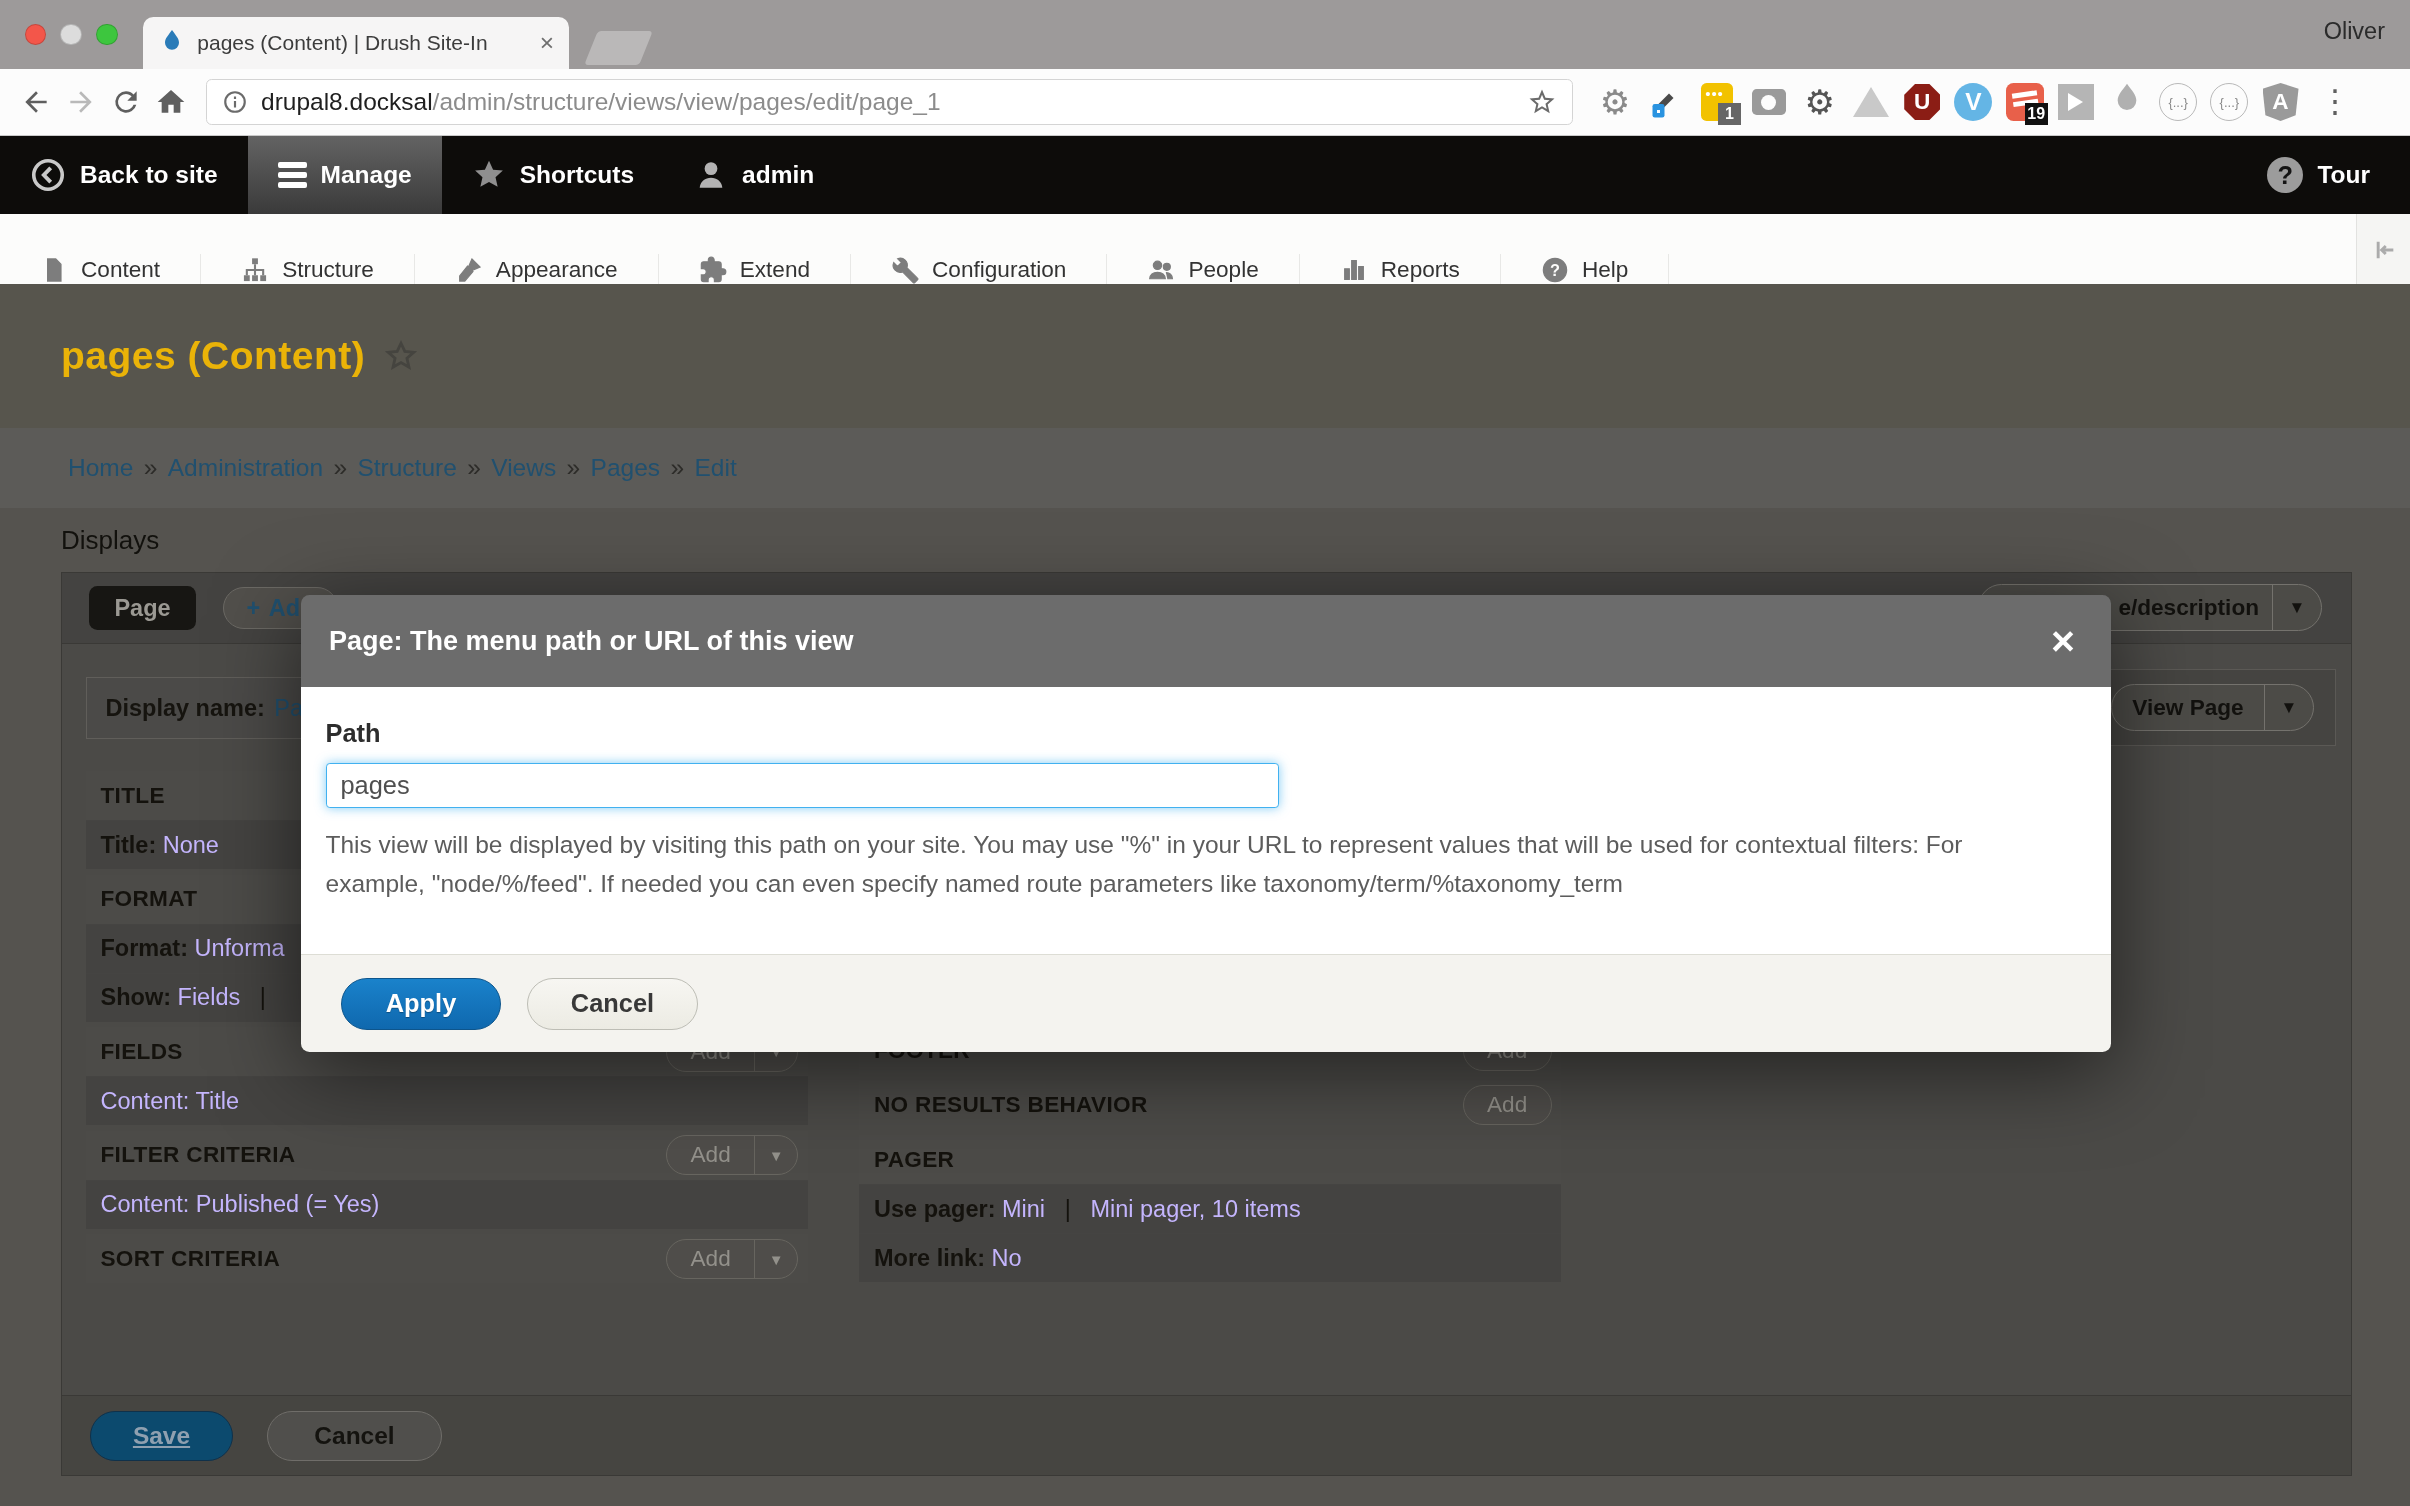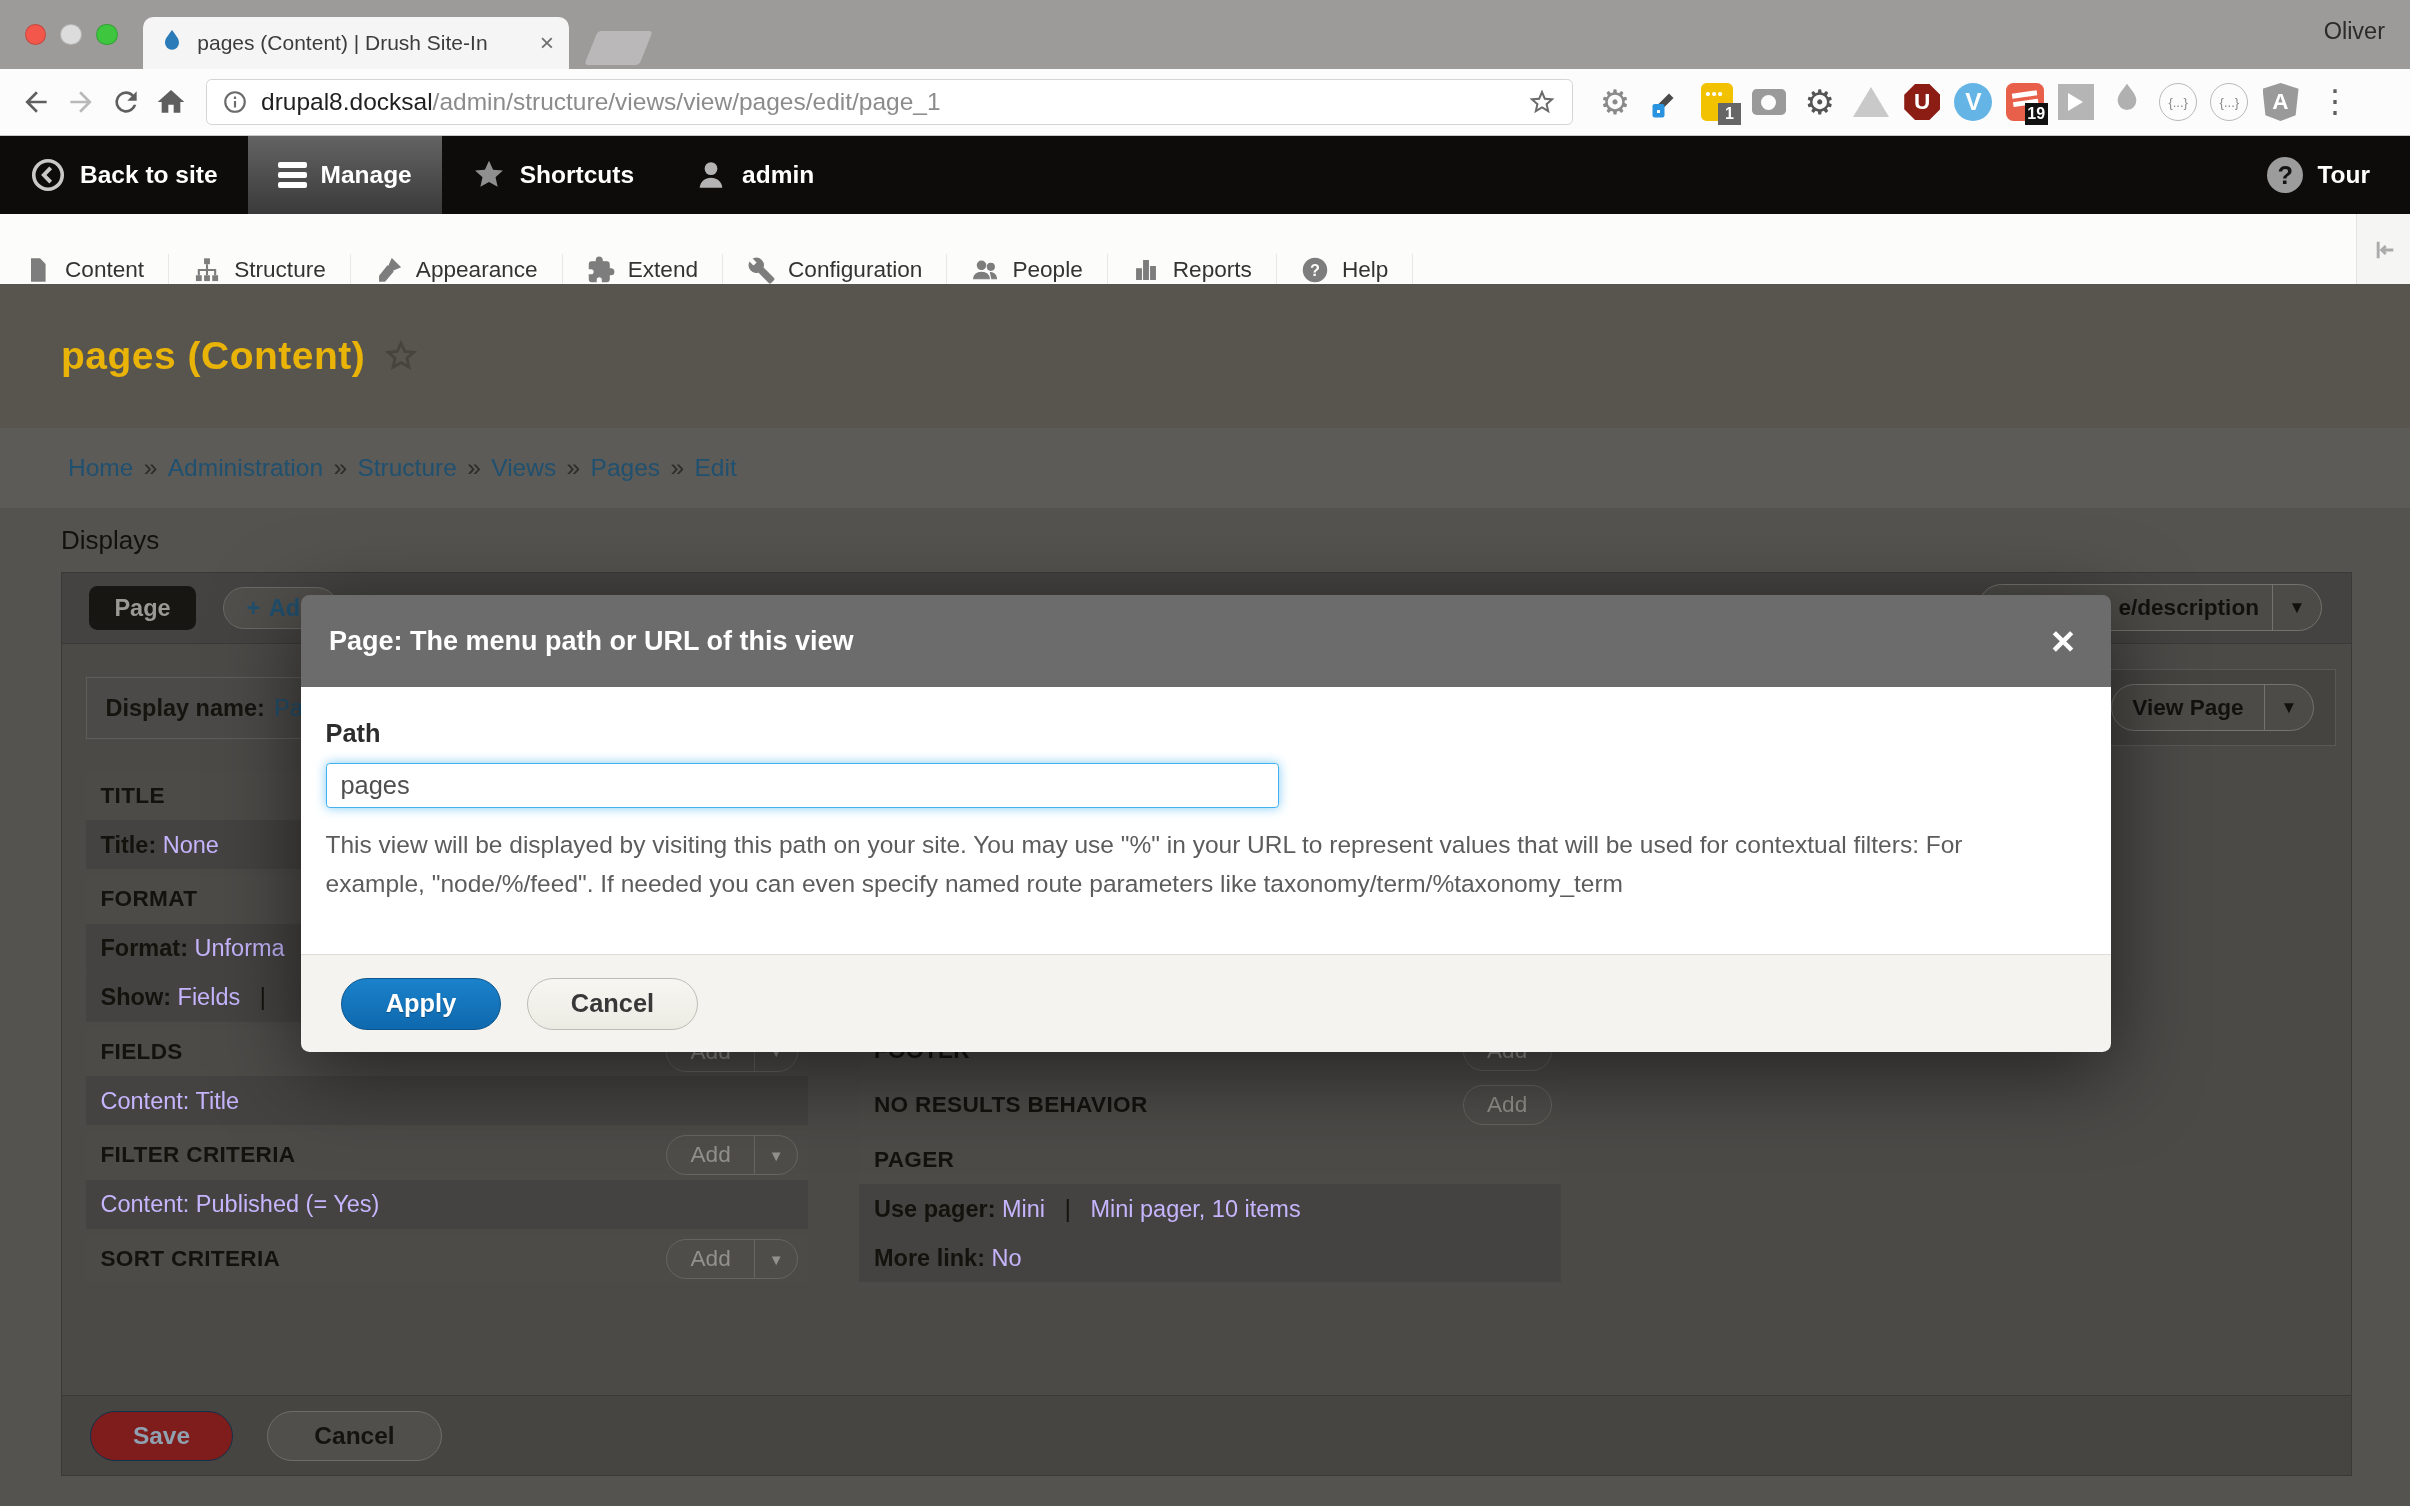--- a/index.html
+++ b/index.html
@@ -66,21 +66,21 @@
   .ab-item { display:flex; align-items:center; gap:14px; padding:0 30px; color:#fff; font-weight:bold; font-size:24.5px; }
   .ab-item.active { background:linear-gradient(#636363,#3a3a3a); }
   .burger { display:flex; flex-direction:column; gap:4.7px; }
   .burger span { display:block; width:29px; height:5.6px; background:#fff; border-radius:1.9px; }
   .ab-spacer { flex:1; }
   .ab-circle-q { width:36px; height:36px; border-radius:50%; background:#9c9c9c; color:#141414; font-size:25.4px; font-weight:bold;
                  display:flex; align-items:center; justify-content:center; }
 
   
   .adminmenu { position:absolute; left:0; top:214px; width:2411px; height:71px; background:#fcfcfb; display:flex; }
-  .menu-item { display:flex; align-items:center; gap:13px; padding:0 24px; border-right:0.9px solid #e8e8e6; font-size:22.6px; color:#333;margin-top:40px; }
+  .menu-item { display:flex; align-items:center; gap:13px; padding:0 40px; border-right:0.9px solid #e8e8e6; font-size:22.6px; color:#333;margin-top:40px; }
   .menu-item svg { width:28px; height:28px; fill:#7d7d7d; stroke:#7d7d7d; }
   .menu-fill { flex:1; }
   .menu-collapse { width:55px; background:#f5f5f3; border-left:0.9px solid #e2e2e0; display:flex; align-items:center; justify-content:center; }
   .menu-collapse svg { width:28px; height:28px; stroke:#ababab; fill:none; stroke-width:2.5; }
 
   
   .page { position:absolute; left:0; top:284px; width:2411px; height:1222px; background:#55534f; }
   .band-title { height:144px; background:#57554d; display:flex; align-items:center; padding-left:61px; gap:19px; }
   .band-title h1 { font-size:39px; color:#eab308; letter-spacing:0.5px; }
   .star-out { width:34px; height:34px; stroke:#45443f; fill:none; stroke-width:2; }
@@ -115,22 +115,22 @@
   .sec-title { font-size:22.6px; font-weight:bold; color:#14120d; letter-spacing:0.3px; }
   .seg { font-size:23.5px; white-space:pre; }
   .seg-label { color:#14120d; font-weight:bold; }
   .seg-link { color:#c4b5fd;text-align:right; }
   .seg-plain { color:#14120d; }
   .row-addbtn { position:absolute; right:9.4px; top:4.7px; height:40px; display:flex; background:#4f4d4a; border:0.9px solid #67655f; border-radius:20px; overflow:hidden; }
   .row-addbtn .a-main { width:87px; display:flex; align-items:center; justify-content:center; font-size:22.6px; color:#93918b; }
   .row-addbtn .a-arrow { width:43px; border-left:0.9px solid #67655f; display:flex; align-items:center; justify-content:center; color:#93918b; font-size:15px; }
   .panel-foot { position:absolute; left:0; right:0; bottom:0; height:80px; background:#464541; border-top:0.9px solid #3a3936;
                 display:flex; align-items:center; padding-left:28px; gap:34px; }
-  .save-btn { width:143px; height:50px; background:#7f1d1d; border:0.9px solid #10314a; border-radius:25.4px; color:#8fa0b0;
-              font-weight:bold; font-size:24.5px; display:flex; align-items:center; justify-content:center; }
+  .save-btn { width:143px; height:50px; background:#0c4a6e; border:0.9px solid #10314a; border-radius:25.4px; color:#8fa0b0;
+              font-weight:bold; font-size:24.5px; display:flex; align-items:center; justify-content:center;text-decoration:underline; }
   .cancel-dim { width:175px; height:50px; background:#504f4c; border:0.9px solid #6f6d69; border-radius:25.4px; color:#14130f;
                 font-weight:bold; font-size:24.5px; display:flex; align-items:center; justify-content:center; }
 
   
   .modal { position:absolute; left:301px; top:595px; width:1810px; z-index:50; border-radius:10px; box-shadow:0 19px 85px rgba(0,0,0,.55); }
   .m-head { height:92px; background:#6c6c6c; border-radius:8.5px 8.5px 0 0; display:flex; align-items:center; padding:0 36px 0 28px; }
   .m-title { color:#fff; font-size:27px; font-weight:bold; }
   .m-close { margin-left:auto; color:#fff; font-size:41px; font-weight:bold; line-height:1; }
   .m-body { height:267px; background:#fff; padding:32px 53px 0 24.5px; }
   .m-pathlabel { font-size:25.4px; font-weight:bold; color:#2d2d2d; }

